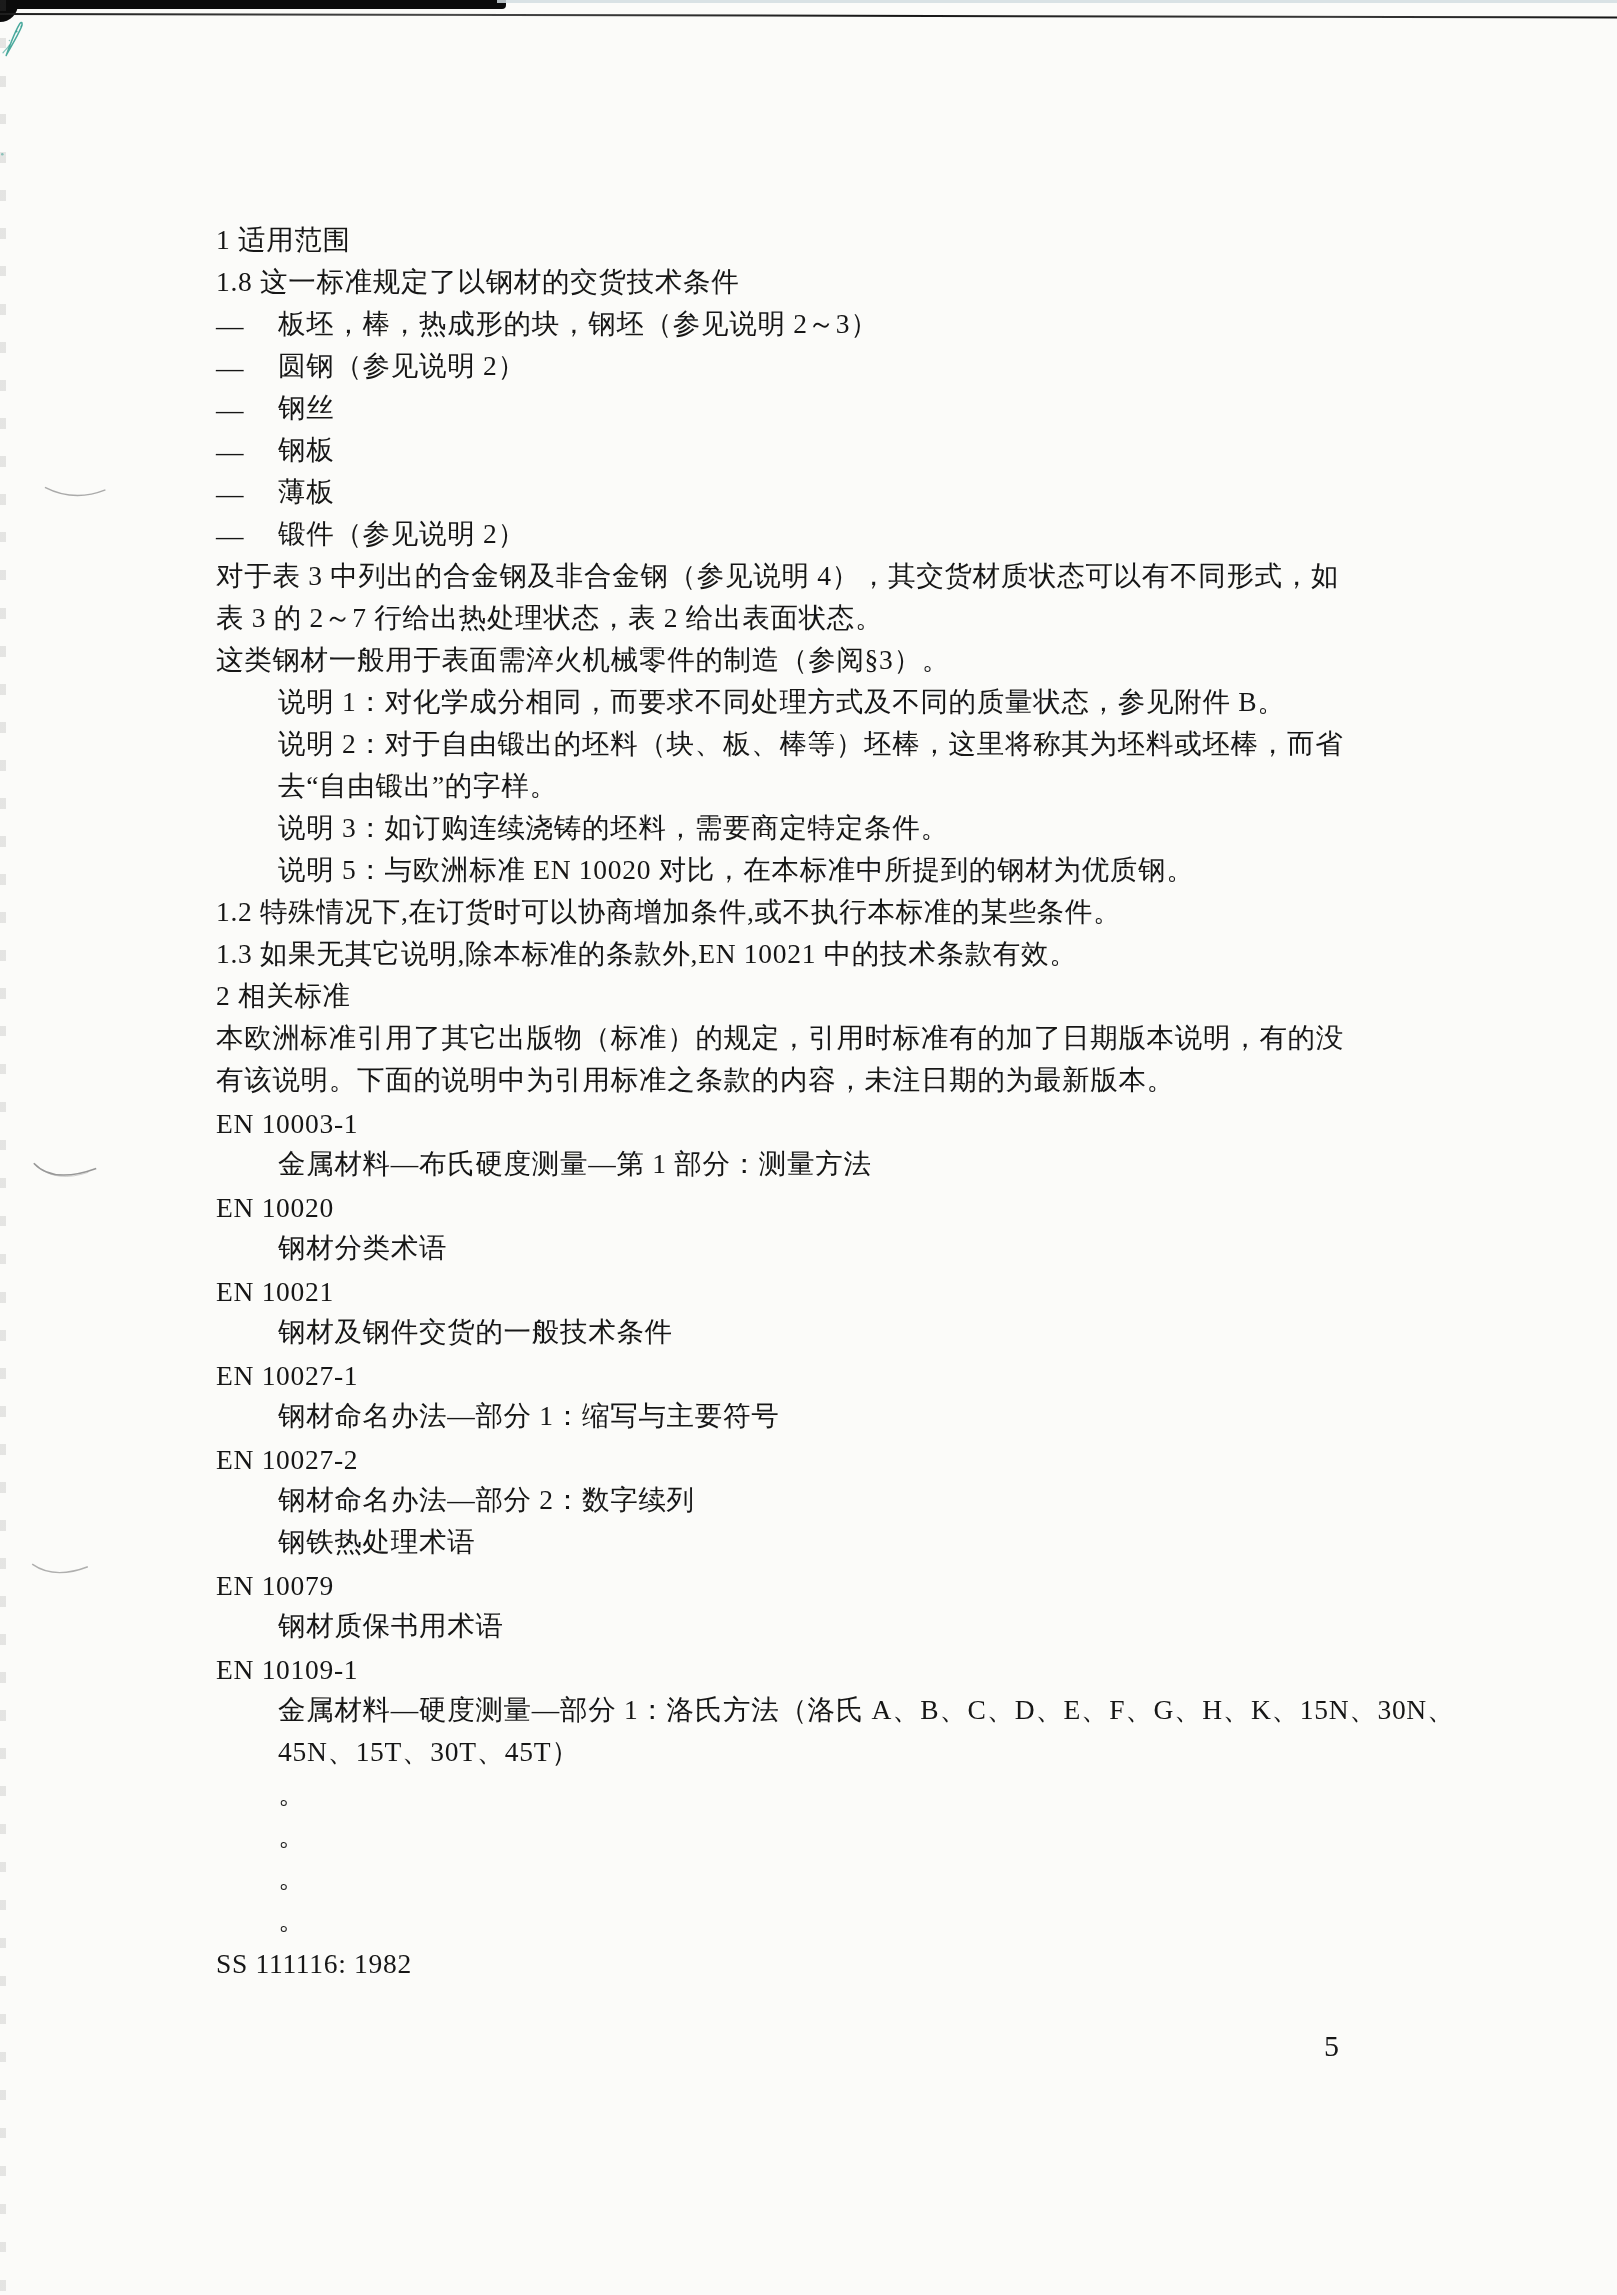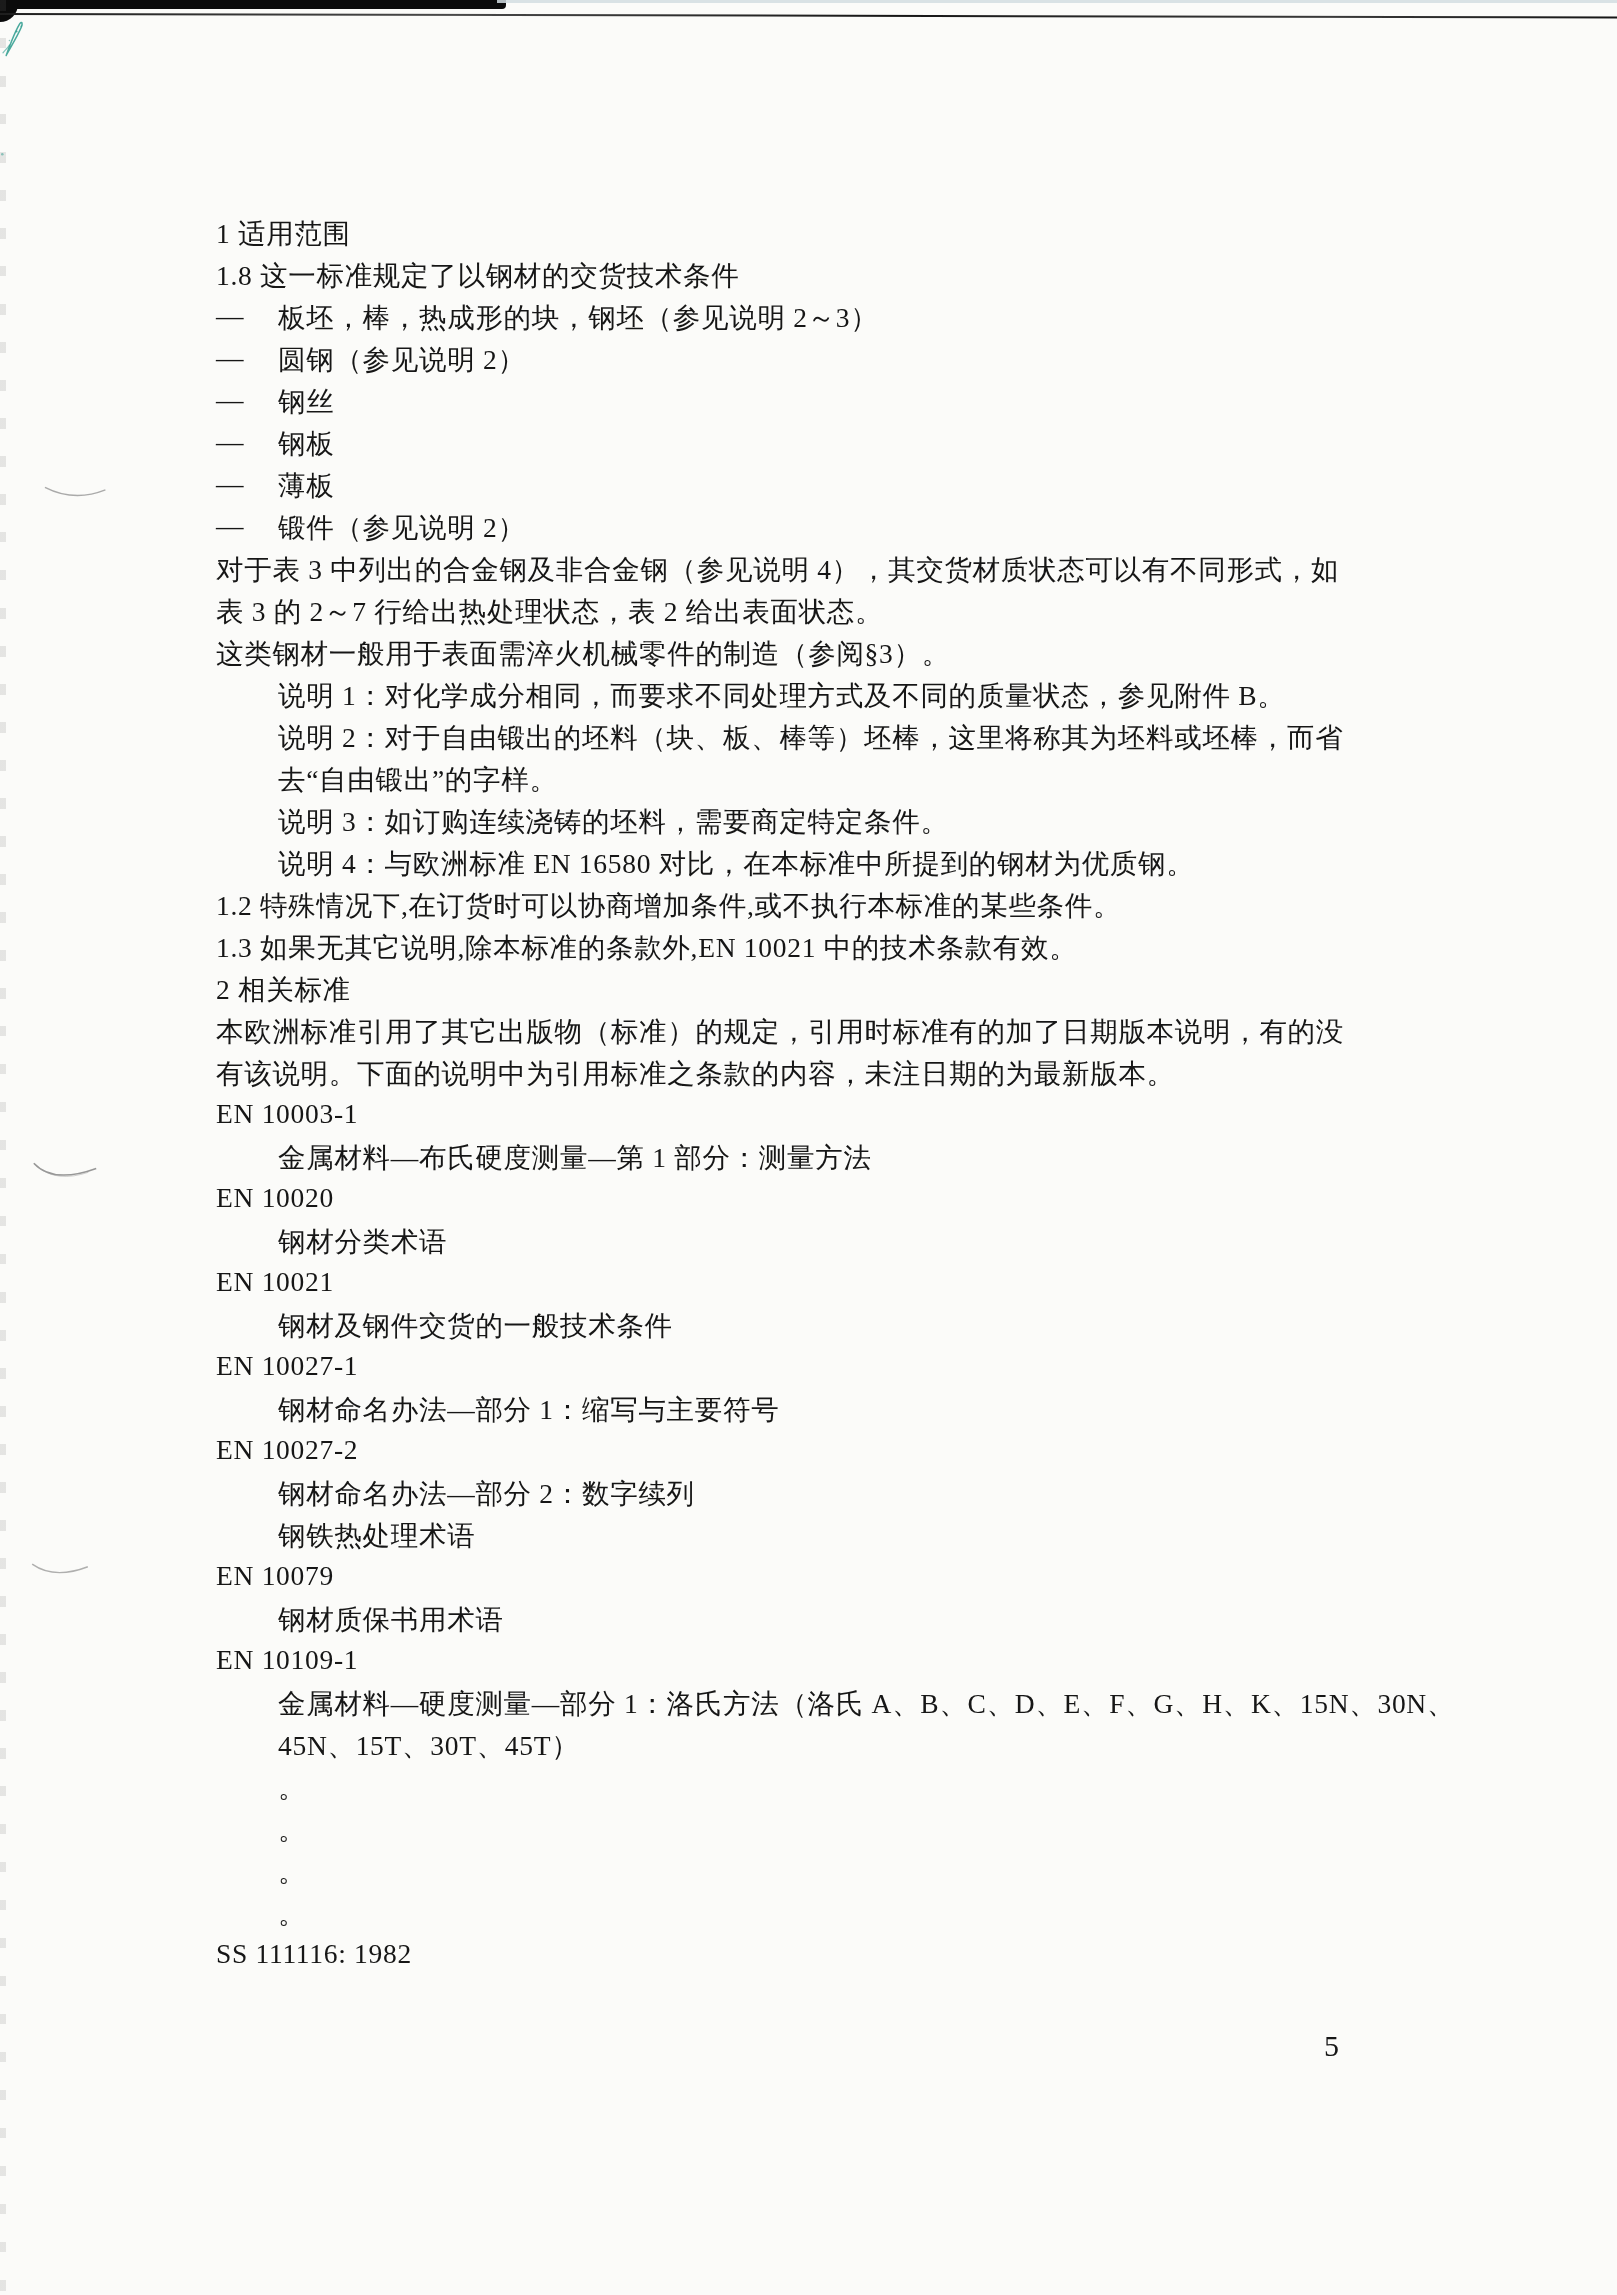--- a/index.html
+++ b/index.html
@@ -41,21 +41,21 @@
   .fold-1{left:43px;top:484px;width:65px;height:19.6px;}
   .fold-2{left:31px;top:1158px;width:68px;height:26px;}
   .fold-3{left:29px;top:1559px;width:62px;height:22px;}
 
   
   .text-block{
     position:absolute;left:216px;top:216px;width:1217px;
     font-size:27.5px;letter-spacing:0.7px;
   }
   .line{
-    height:42px;display:flex;align-items:flex-start;
+    height:42px;display:flex;align-items:flex-end;
     white-space:pre;
   }
   .line.indent-1{padding-left:62px;}
   .dash{display:inline-block;width:62px;flex:none;}
   .page-num{
     position:absolute;left:1324px;top:2029px;
     font-size:30px;letter-spacing:0;
   }
 </style>
 </head>
@@ -145,21 +145,21 @@
       <div class="line indent-1">
       
       <span>去“自由锻出”的字样。</span>
     </div>
       <div class="line indent-1">
       
       <span>说明 3：如订购连续浇铸的坯料，需要商定特定条件。</span>
     </div>
       <div class="line indent-1">
       
-      <span>说明 4：与欧洲标准 EN 16580 对比，在本标准中所提到的钢材为优质钢。</span>
+      <span>说明 5：与欧洲标准 EN 10020 对比，在本标准中所提到的钢材为优质钢。</span>
     </div>
       <div class="line indent-0">
       
       <span>1.2 特殊情况下,在订货时可以协商增加条件,或不执行本标准的某些条件。</span>
     </div>
       <div class="line indent-0">
       
       <span>1.3 如果无其它说明,除本标准的条款外,EN 10021 中的技术条款有效。</span>
     </div>
       <div class="line indent-0">

